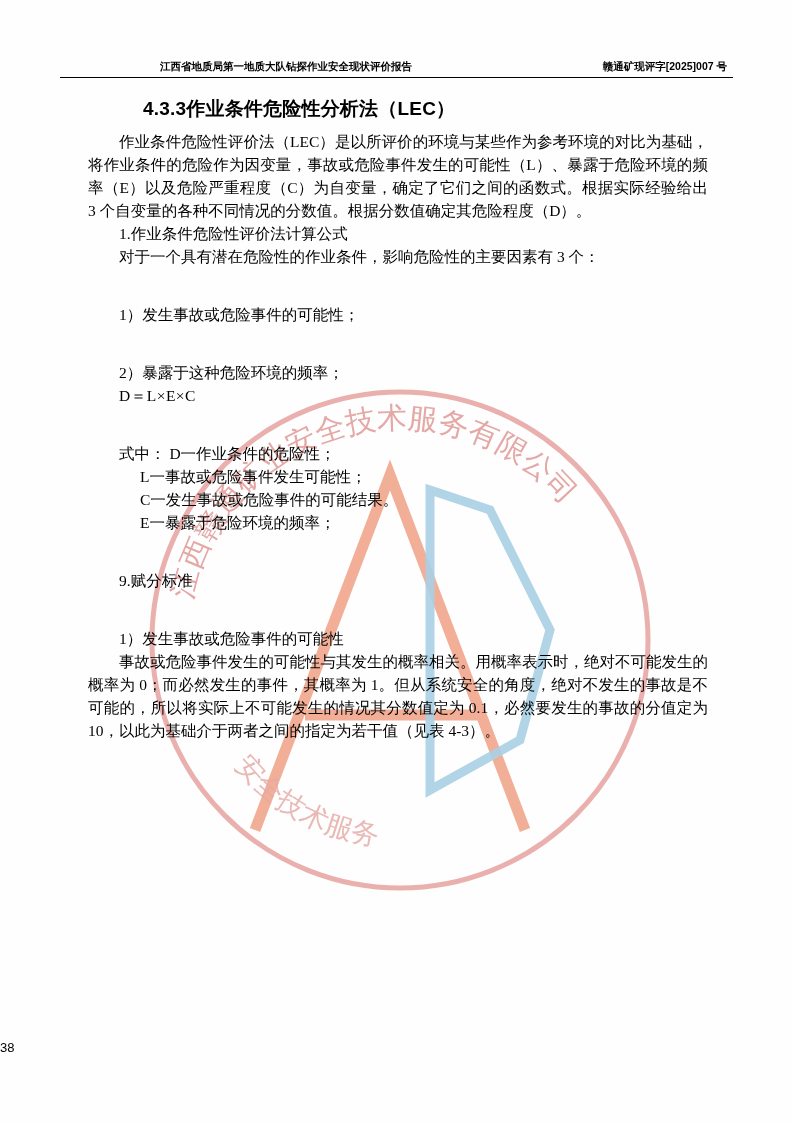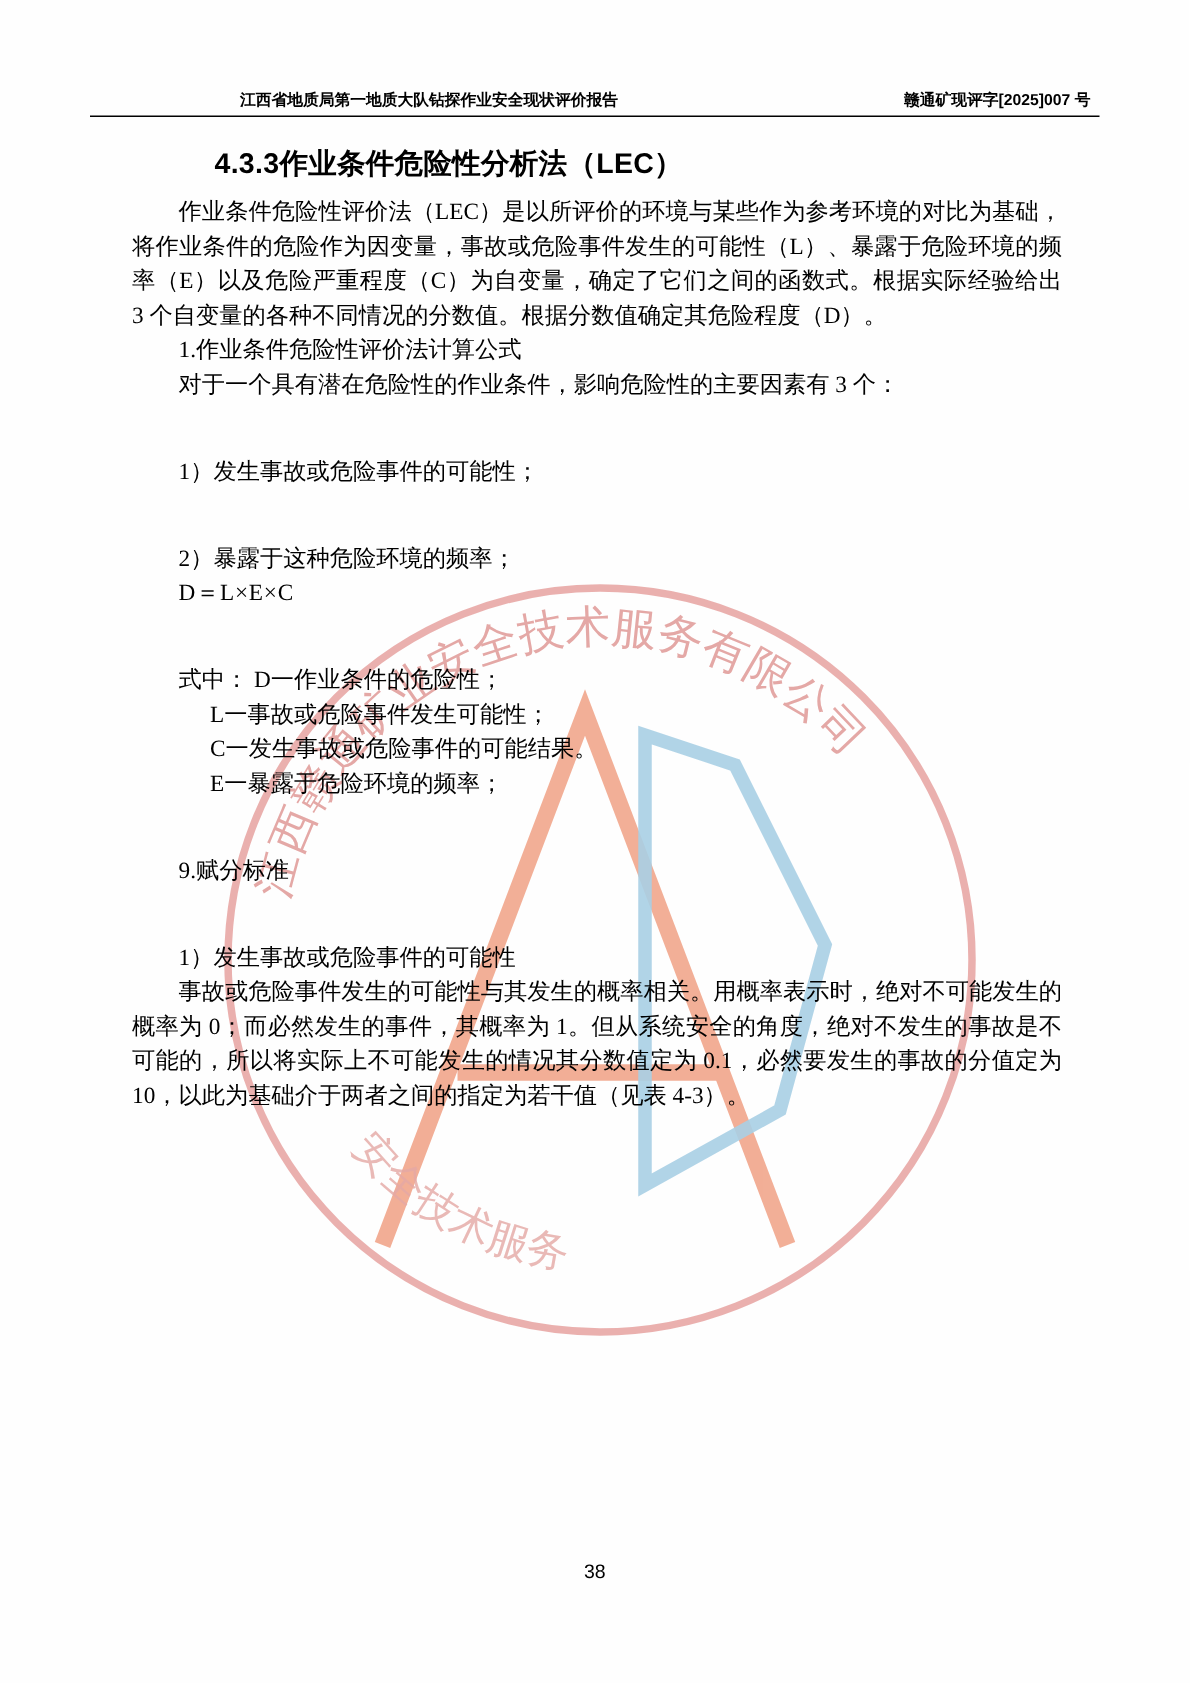--- a/index.html
+++ b/index.html
@@ -91,21 +91,21 @@
     padding-left: 31px;
     letter-spacing: 0.5px;
   }
 
   
   .footer {
     position: absolute;
     left: 0;
     top: 1040px;
     width: 793px;
-    text-align: center;
+    text-align: left;
     font-size: 13px;
     font-family: "Liberation Sans", "DejaVu Sans", sans-serif;
     z-index: 3;
   }
 </style>
 </head>
 <body>
 
 <div class="page">
 

